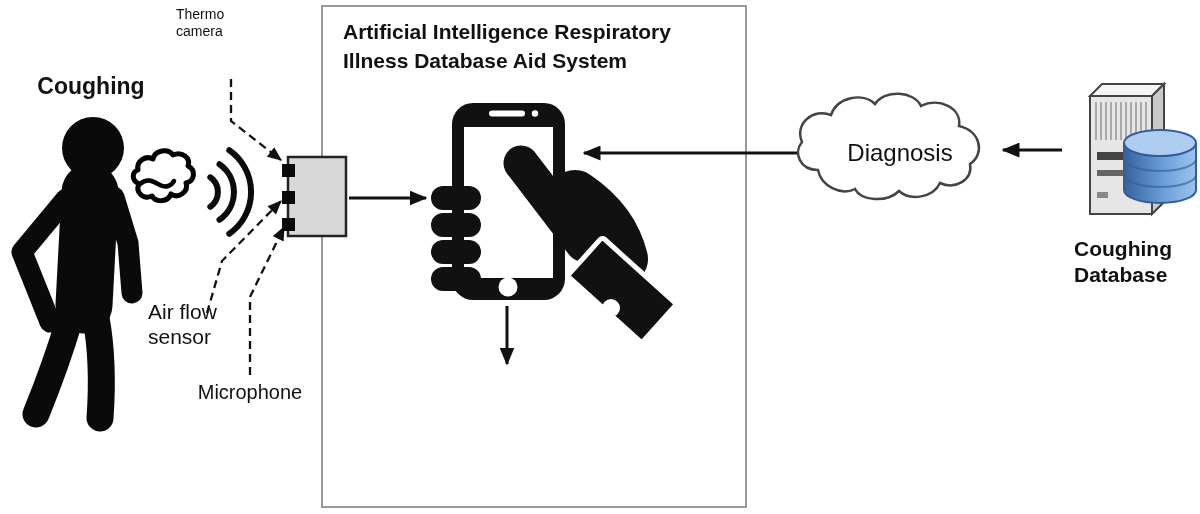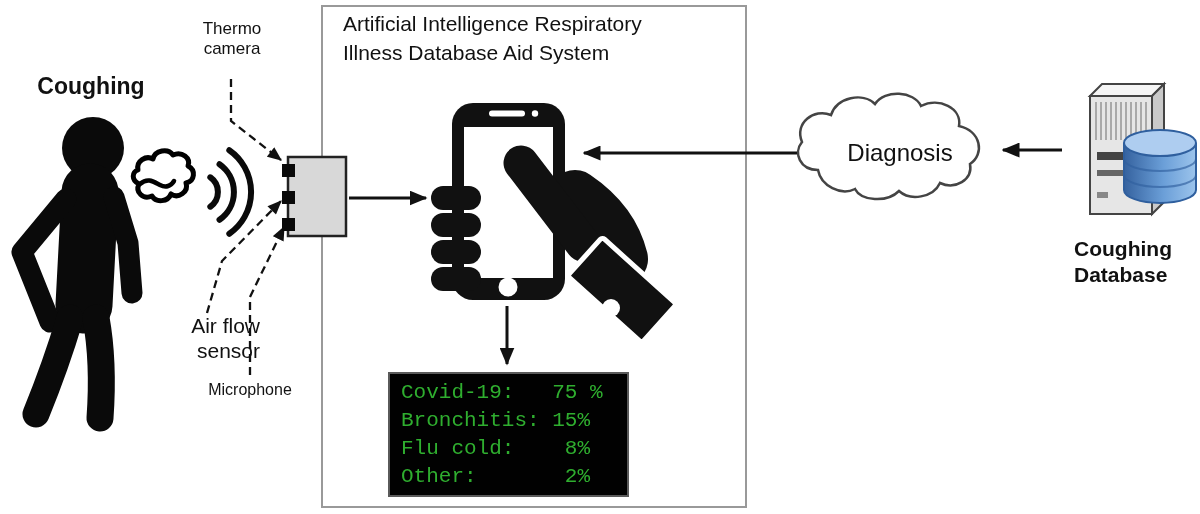--- a/index.html
+++ b/index.html
@@ -3,24 +3,24 @@
 <meta charset="utf-8">
 <style>
   html,body{margin:0;padding:0;background:#fff;}
   .canvas{
     position:relative;width:1200px;height:514px;background:#ffffff;
     font-family:"Liberation Sans","DejaVu Sans",sans-serif;color:#111;overflow:hidden;
   }
   .layer{position:absolute;left:0;top:0;width:1200px;height:514px;}
   .lbl{position:absolute;white-space:pre-line;line-height:1.18;}
   #lbl-coughing{left:16px;top:73px;width:150px;text-align:center;font-size:23px;font-weight:700;}
-  #lbl-thermo{left:176px;top:19px;width:112px;text-align:center;font-size:17px;}
-  #lbl-airflow{left:148px;top:314px;width:112px;text-align:right;font-size:21px;}
-  #lbl-mic{left:184px;top:381px;width:132px;text-align:center;font-size:16px;}
-  #sys-title{position:absolute;left:343px;top:9px;font-size:21px;font-weight:400;line-height:29px;}
+  #lbl-thermo{left:176px;top:6px;width:112px;font-size:14px;}
+  #lbl-airflow{left:148px;top:300px;width:112px;text-align:left;font-size:21px;}
+  #lbl-mic{left:184px;top:381px;width:132px;text-align:center;font-size:20px;}
+  #sys-title{position:absolute;left:343px;top:17px;font-size:21px;font-weight:700;line-height:29px;}
   #lbl-internet{left:838px;top:139px;width:124px;text-align:center;font-size:24px;}
   #lbl-db{left:1074px;top:236px;font-size:21px;font-weight:700;line-height:26px;}
   #terminal{
     position:absolute;left:388px;top:372px;width:241px;height:125px;box-sizing:border-box;
     border:2px solid #5a5a5a;padding:5px 11px;
     font-family:"Liberation Mono","DejaVu Sans Mono",monospace;font-size:21px;line-height:28px;
   }
   .tline{white-space:pre;}
 </style>
 </head>
@@ -147,20 +147,14 @@
 
   <div id="sys-title">
     <div>Artificial Intelligence Respiratory</div>
     <div>Illness Database Aid System</div>
   </div>
 
   <div class="lbl" id="lbl-internet">Diagnosis</div>
   <div class="lbl" id="lbl-db">Coughing
 Database</div>
 
-  <div id="terminal" style="color: rgb(47, 174, 47); background: rgb(1, 1, 1);">
-    <div class="tline">Covid-19:   75 %</div>
-    <div class="tline">Bronchitis: 15%</div>
-    <div class="tline">Flu cold:    8%</div>
-    <div class="tline">Other:       2%</div>
-  </div>
 
 </div>
 
 </body></html>

